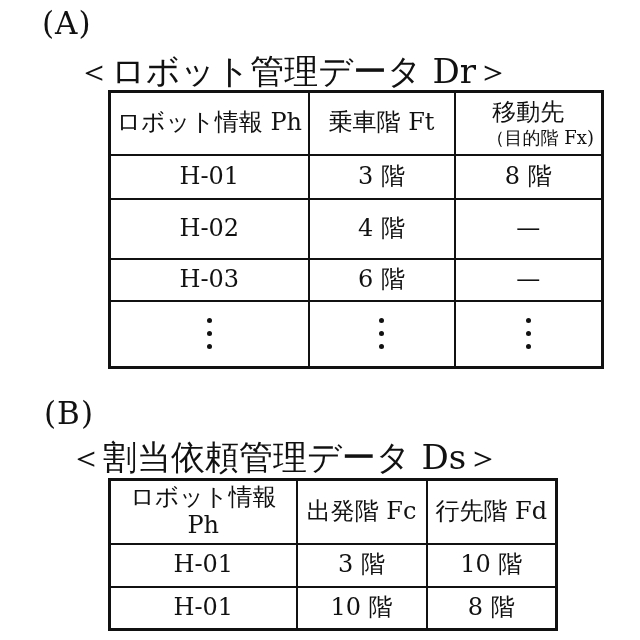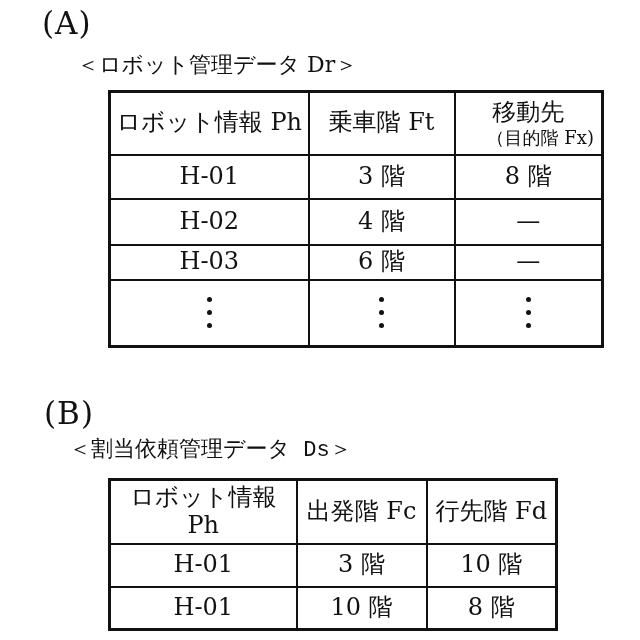--- a/index.html
+++ b/index.html
@@ -17,21 +17,21 @@
     overflow: hidden;
   }
   .fig-label {
     position: absolute;
     font-size: 31px;
     line-height: 1.1;
     letter-spacing: 1px;
   }
   .table-title {
     position: absolute;
-    font-size: 22px;
+    font-size: 34px;
     line-height: 1.15;
     white-space: nowrap;
   }
   table.data-table {
     position: absolute;
     border-collapse: collapse;
     table-layout: fixed;
     border: 3px solid #111111;
   }
   table.data-table th,
@@ -90,26 +90,26 @@
         <th>
           <div>移動先</div>
           <div class="hdr-sub">（目的階 Fx)</div>
         </th>
       </tr>
       <tr style="height:44px">
         <td>H-01</td>
         <td>3 階</td>
         <td>8 階</td>
       </tr>
-      <tr style="height:46px">
+      <tr style="height:60px">
         <td>H-02</td>
         <td>4 階</td>
         <td>—</td>
       </tr>
-      <tr style="height:35px">
+      <tr style="height:42px">
         <td>H-03</td>
         <td>6 階</td>
         <td>—</td>
       </tr>
       <tr style="height:67px">
         <td>
           <div class="vdots">
               <span></span>
               <span></span>
               <span></span>
@@ -128,21 +128,21 @@
               <span></span>
               <span></span>
             </div>
         </td>
       </tr>
     </tbody>
   </table>
 
   <div class="fig-label" style="left:44px; top:396px;">(B)</div>
 
-  <div class="table-title" style="left:69px; top:438px;font-family:Liberation Mono, monospace;">＜割当依頼管理データ Ds＞</div>
+  <div class="table-title" style="left:69px; top:438px;">＜割当依頼管理データ Ds＞</div>
 
   <table class="data-table" style="left:108px; top:478px; width:447px;">
     <colgroup>
       <col style="width:187px">
       <col style="width:130px">
       <col style="width:130px">
     </colgroup>
     <tbody>
       <tr style="height:64px">
         <th>ロボット情報 Ph</th>

